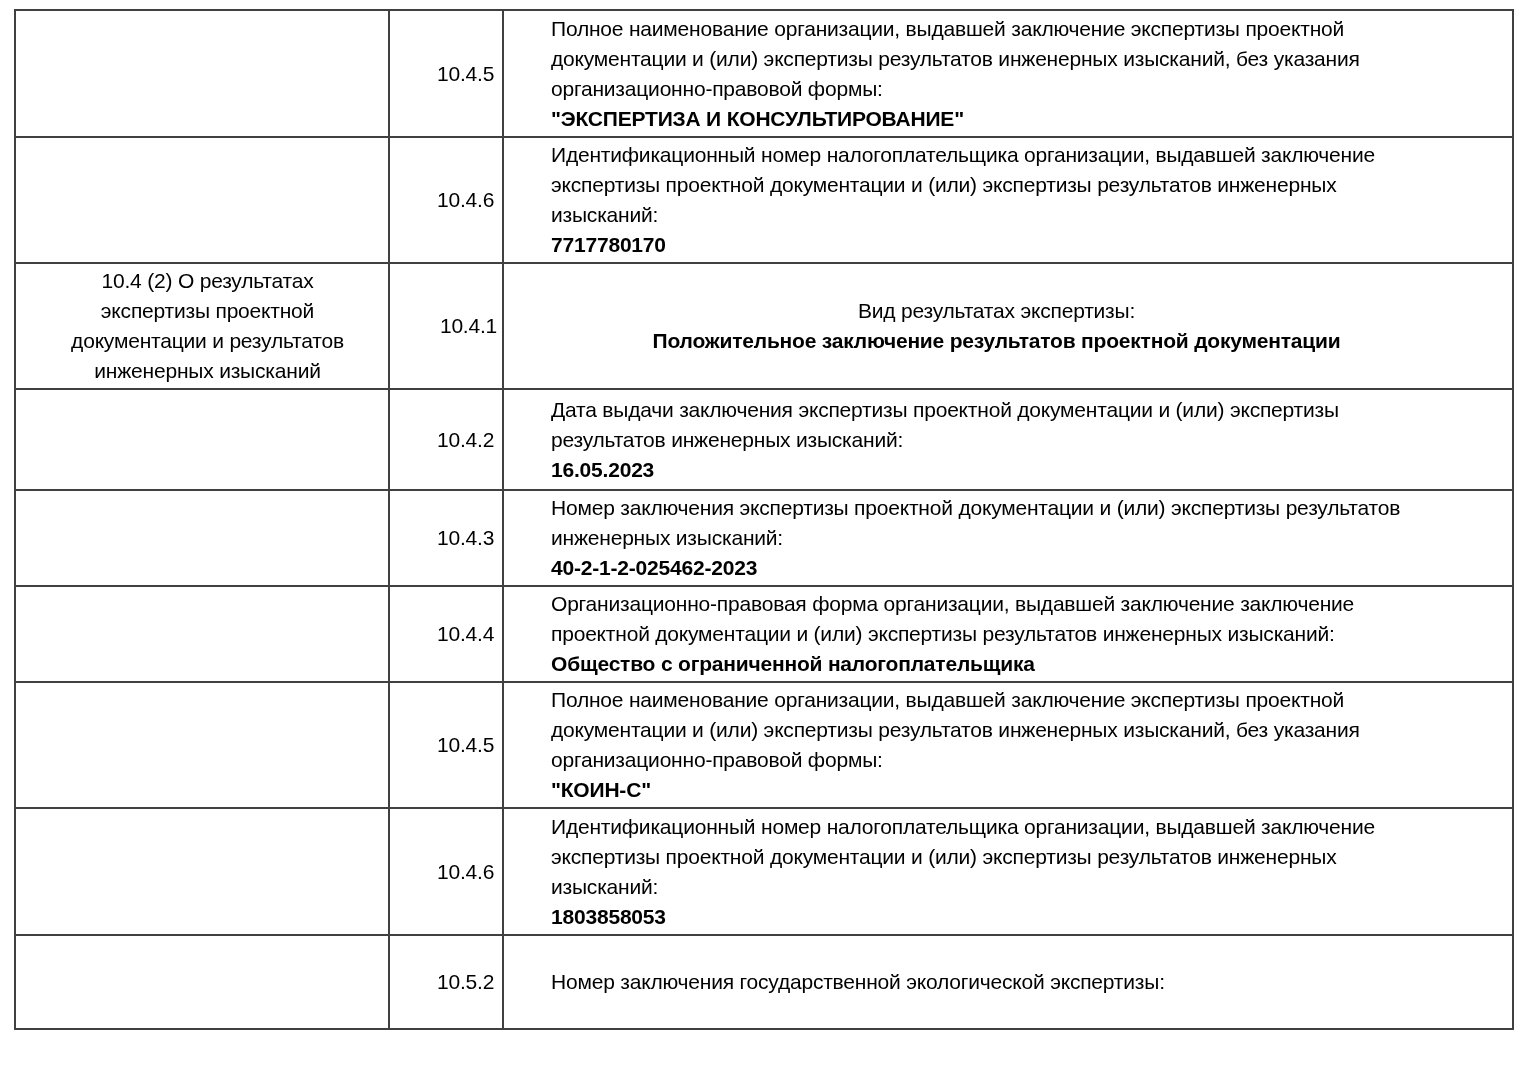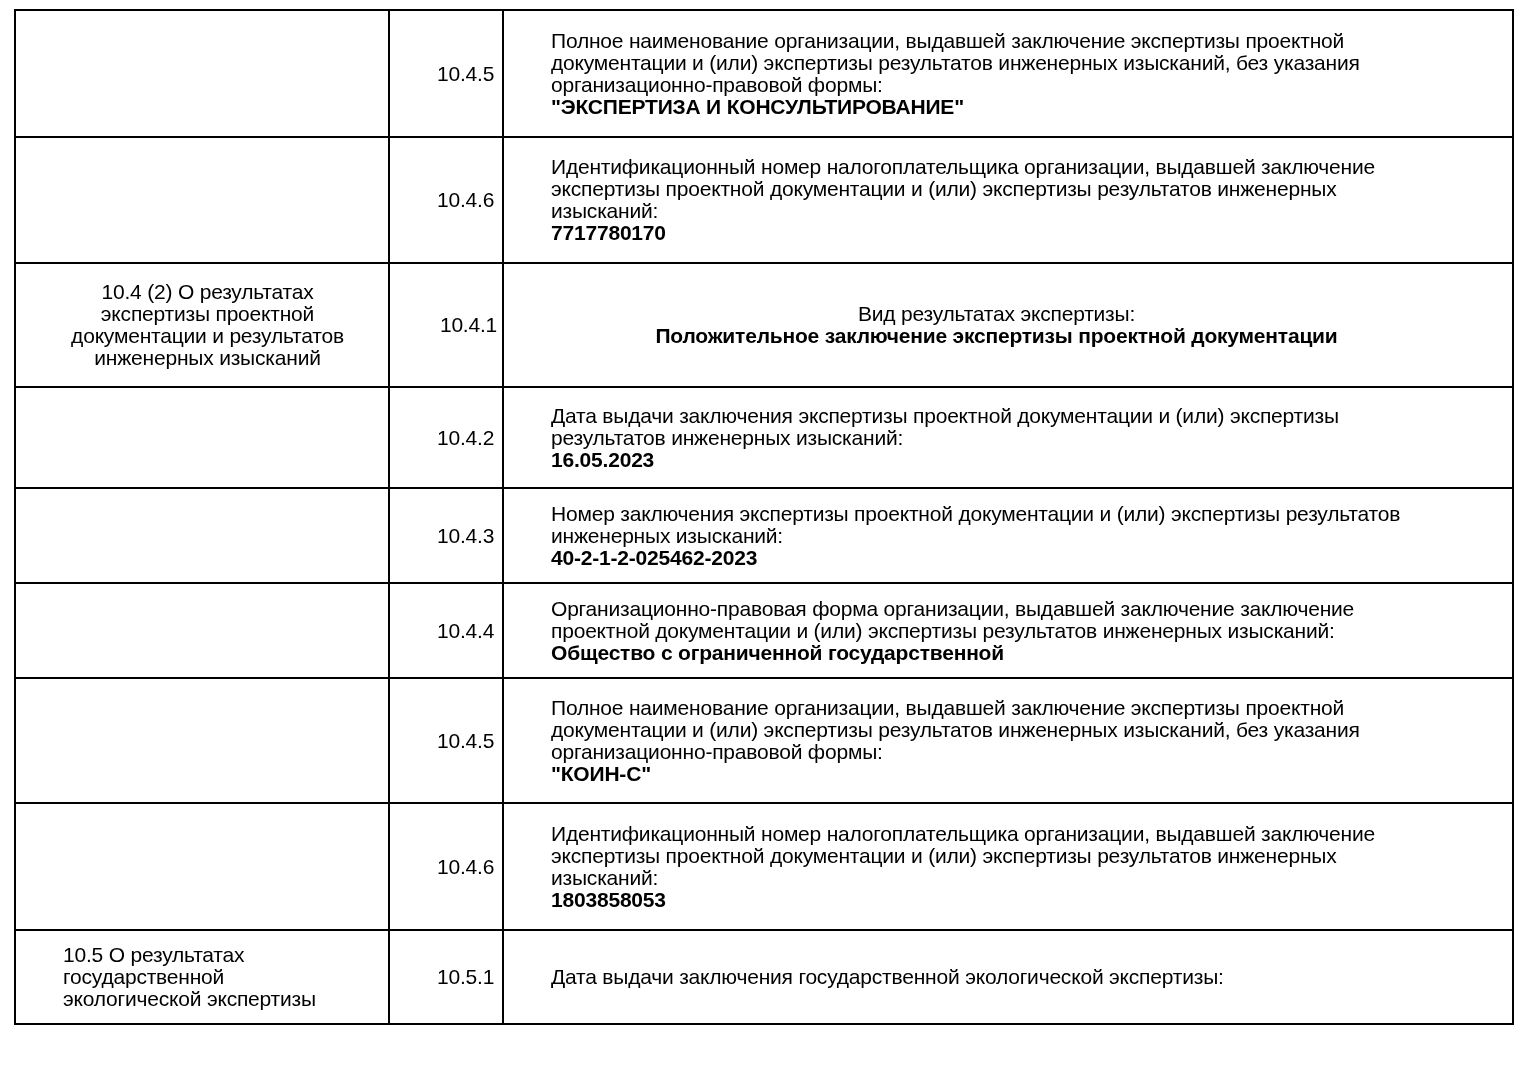--- a/index.html
+++ b/index.html
@@ -18,24 +18,24 @@
   table.decl {
     position: absolute;
     left: 14px;
     top: 9px;
     width: 1498px;
     table-layout: fixed;
     border-collapse: collapse;
     background: #ffffff;
   }
   table.decl td {
-    border: 2px solid #000000;
+    border: 2px solid #404040;
     vertical-align: middle;
     font-size: 21px;
-    line-height: 22px;
+    line-height: 30px;
     letter-spacing: -0.2px;
     overflow: hidden;
     padding-left: 47px;
   }
   td.c-section {
     padding: 2px 36px 2px 5px;
   }
   td.c-number {
     padding: 2px 2px 2px 5px;
     border-radius: 19px;
@@ -93,21 +93,21 @@
   </tr>
       <tr>
     <td class="c-section">
       <div>10.4 (2) О результатах экспертизы проектной документации и результатов инженерных изысканий</div>
     </td>
     <td class="c-number">
       <div>10.4.1</div>
     </td>
     <td class="c-content">
       <div class="field-label">Вид результатах экспертизы:</div>
-      <div class="field-value">Положительное заключение экспертизы проектной документации</div>
+      <div class="field-value">Положительное заключение результатов проектной документации</div>
     </td>
   </tr>
       <tr>
     <td class="c-section">
       <div></div>
     </td>
     <td class="c-number">
       <div>10.4.2</div>
     </td>
     <td class="c-content">
@@ -129,21 +129,21 @@
   </tr>
       <tr>
     <td class="c-section">
       <div></div>
     </td>
     <td class="c-number">
       <div>10.4.4</div>
     </td>
     <td class="c-content">
       <div class="field-label">Организационно-правовая форма организации, выдавшей заключение заключение проектной документации и (или) экспертизы результатов инженерных изысканий:</div>
-      <div class="field-value">Общество с ограниченной государственной</div>
+      <div class="field-value">Общество с ограниченной налогоплательщика</div>
     </td>
   </tr>
       <tr>
     <td class="c-section">
       <div></div>
     </td>
     <td class="c-number">
       <div>10.4.5</div>
     </td>
     <td class="c-content">
@@ -158,24 +158,24 @@
     <td class="c-number">
       <div>10.4.6</div>
     </td>
     <td class="c-content">
       <div class="field-label">Идентификационный номер налогоплательщика организации, выдавшей заключение экспертизы проектной документации и (или) экспертизы результатов инженерных изысканий:</div>
       <div class="field-value">1803858053</div>
     </td>
   </tr>
       <tr>
     <td class="c-section">
-      <div>10.5 О результатах государственной экологической экспертизы</div>
+      <div></div>
     </td>
     <td class="c-number">
-      <div>10.5.1</div>
+      <div>10.5.2</div>
     </td>
     <td class="c-content">
-      <div class="field-label">Дата выдачи заключения государственной экологической экспертизы:</div>
+      <div class="field-label">Номер заключения государственной экологической экспертизы:</div>
       <div class="field-value"></div>
     </td>
   </tr>
     </tbody>
 </table>
 
 </body></html>

